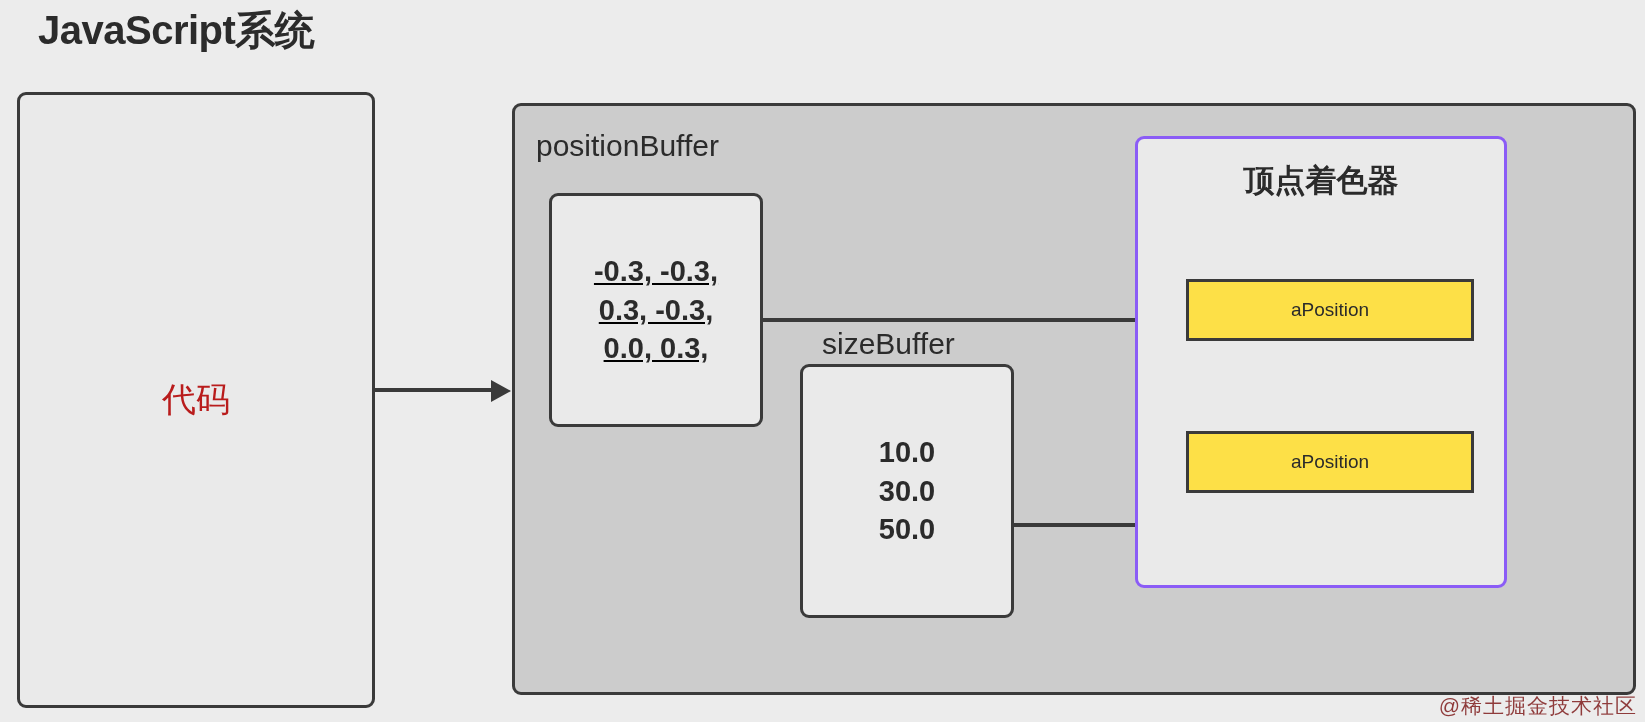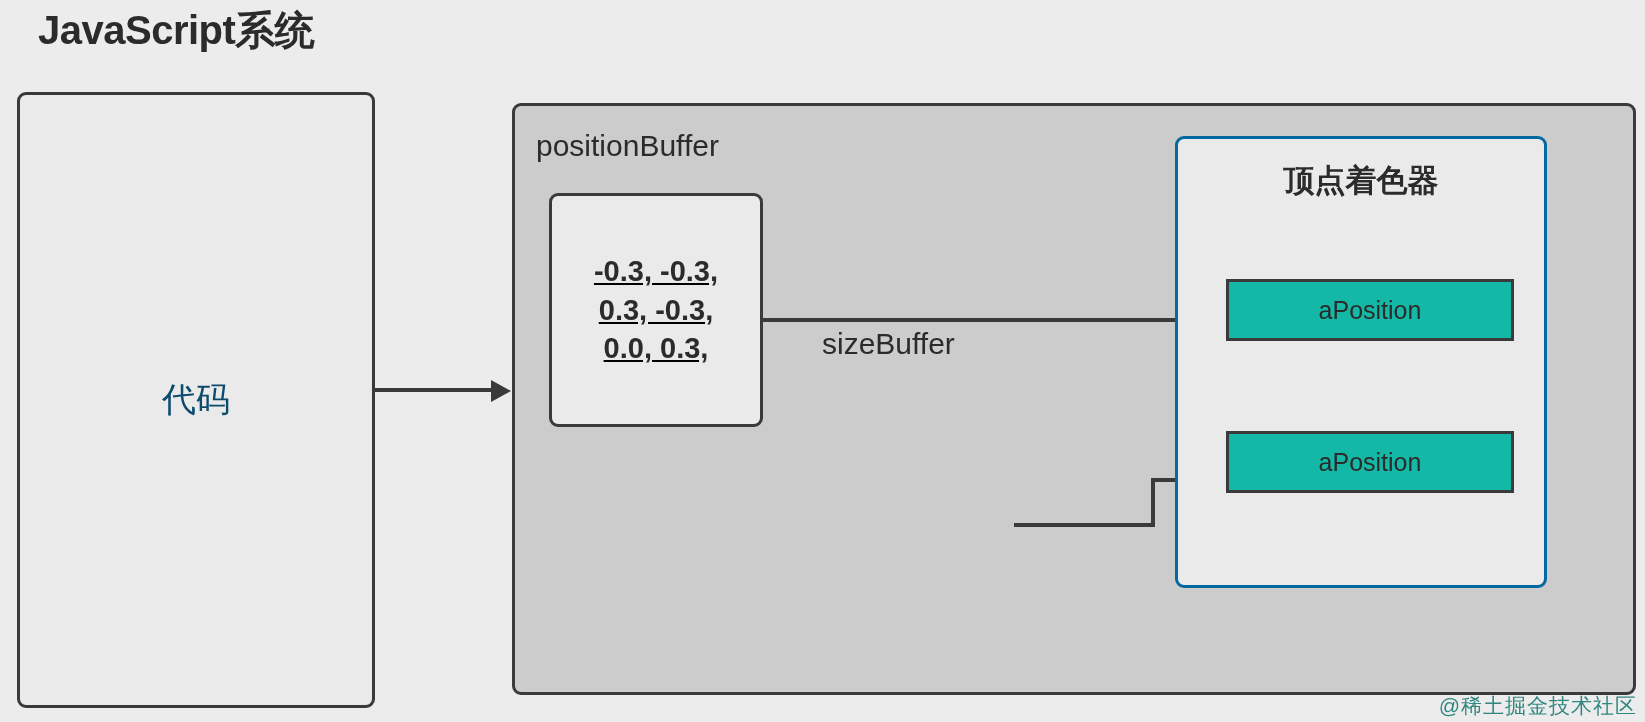--- a/index.html
+++ b/index.html
@@ -41,21 +41,21 @@
     background: #eaeaea;
     border: 3px solid #3a3a3a;
     border-radius: 9px;
     box-sizing: border-box;
     display: flex;
     align-items: center;
     justify-content: center;
   }
   #code-box .code-label {
     font-size: 34px;
-    color: #0c4a6e;
+    color: #b91c1c;
     font-weight: normal;
   }
 
   
   .connector {
     position: absolute;
     pointer-events: none;
   }
   .conn-line {
     position: absolute;
@@ -129,60 +129,59 @@
   }
 
   
   #vertex-shader-box {
     position: absolute;
     left: 1135px;
     top: 136px;
     width: 372px;
     height: 452px;
     background: #eaeaea;
-    border: 3px solid #0369a1;
-    border-radius: 9px;
-    box-sizing: border-box;
-    margin-left: 40px;
+    border: 3px solid #8b5cf6;
+    border-radius: 9px;
+    box-sizing: border-box;
   }
   #vertex-shader-title {
     position: absolute;
     left: 0;
     right: 0;
     top: 26px;
     text-align: center;
     font-weight: bold;
     font-size: 31px;
     color: #2b2b2b;
     line-height: 1;
   }
   .attr-box {
     position: absolute;
     left: 48px;
     width: 288px;
     height: 62px;
-    background: #14b8a6;
+    background: #fde047;
     border: 3px solid #3a3a3a;
     box-sizing: border-box;
     display: flex;
     align-items: center;
     justify-content: center;
-    font-size: 25px;
+    font-size: 19px;
     color: #2b2b2b;
   }
   #attr-aposition  { top: 140px; }
   #attr-apointsize { top: 292px; }
 
   
   #watermark {
     position: absolute;
     right: 8px;
     bottom: 2px;
     font-size: 21px;
-    color: #0f766e;
+    color: #7f1d1d;
     opacity: 0.85;
     white-space: nowrap;
     letter-spacing: 1px;
   }
 </style>
 </head>
 <body>
 
 <div id="stage">
 
@@ -205,20 +204,25 @@
     <span class="val">0.3, -0.3,</span>
     <span class="val">0.0, 0.3,</span>
   </div>
 
   <div class="connector" id="conn-position-to-aposition" style="left:763px; top:310px; width:480px; height:22px;">
     <div class="conn-line" style="left:0px; top:8px; width:458px; height:4px;"></div>
     <div class="arrow-head" style="left:456px; top:0px;"></div>
   </div>
 
   <div class="buffer-title" id="size-buffer-title">sizeBuffer</div>
+  <div class="buffer-box" id="size-buffer-box">
+    <span class="val">10.0</span>
+    <span class="val">30.0</span>
+    <span class="val">50.0</span>
+  </div>
 
   <div class="connector" id="conn-size-to-apointsize" style="left:1014px; top:466px; width:240px; height:70px;">
 
     <div class="conn-line" style="left:0px; top:57px; width:141px; height:4px;"></div>
 
     <div class="conn-line" style="left:137px; top:12px; width:4px; height:49px;"></div>
 
     <div class="conn-line" style="left:137px; top:12px; width:88px; height:4px;"></div>
     <div class="arrow-head" style="left:223px; top:3px;"></div>
   </div>

